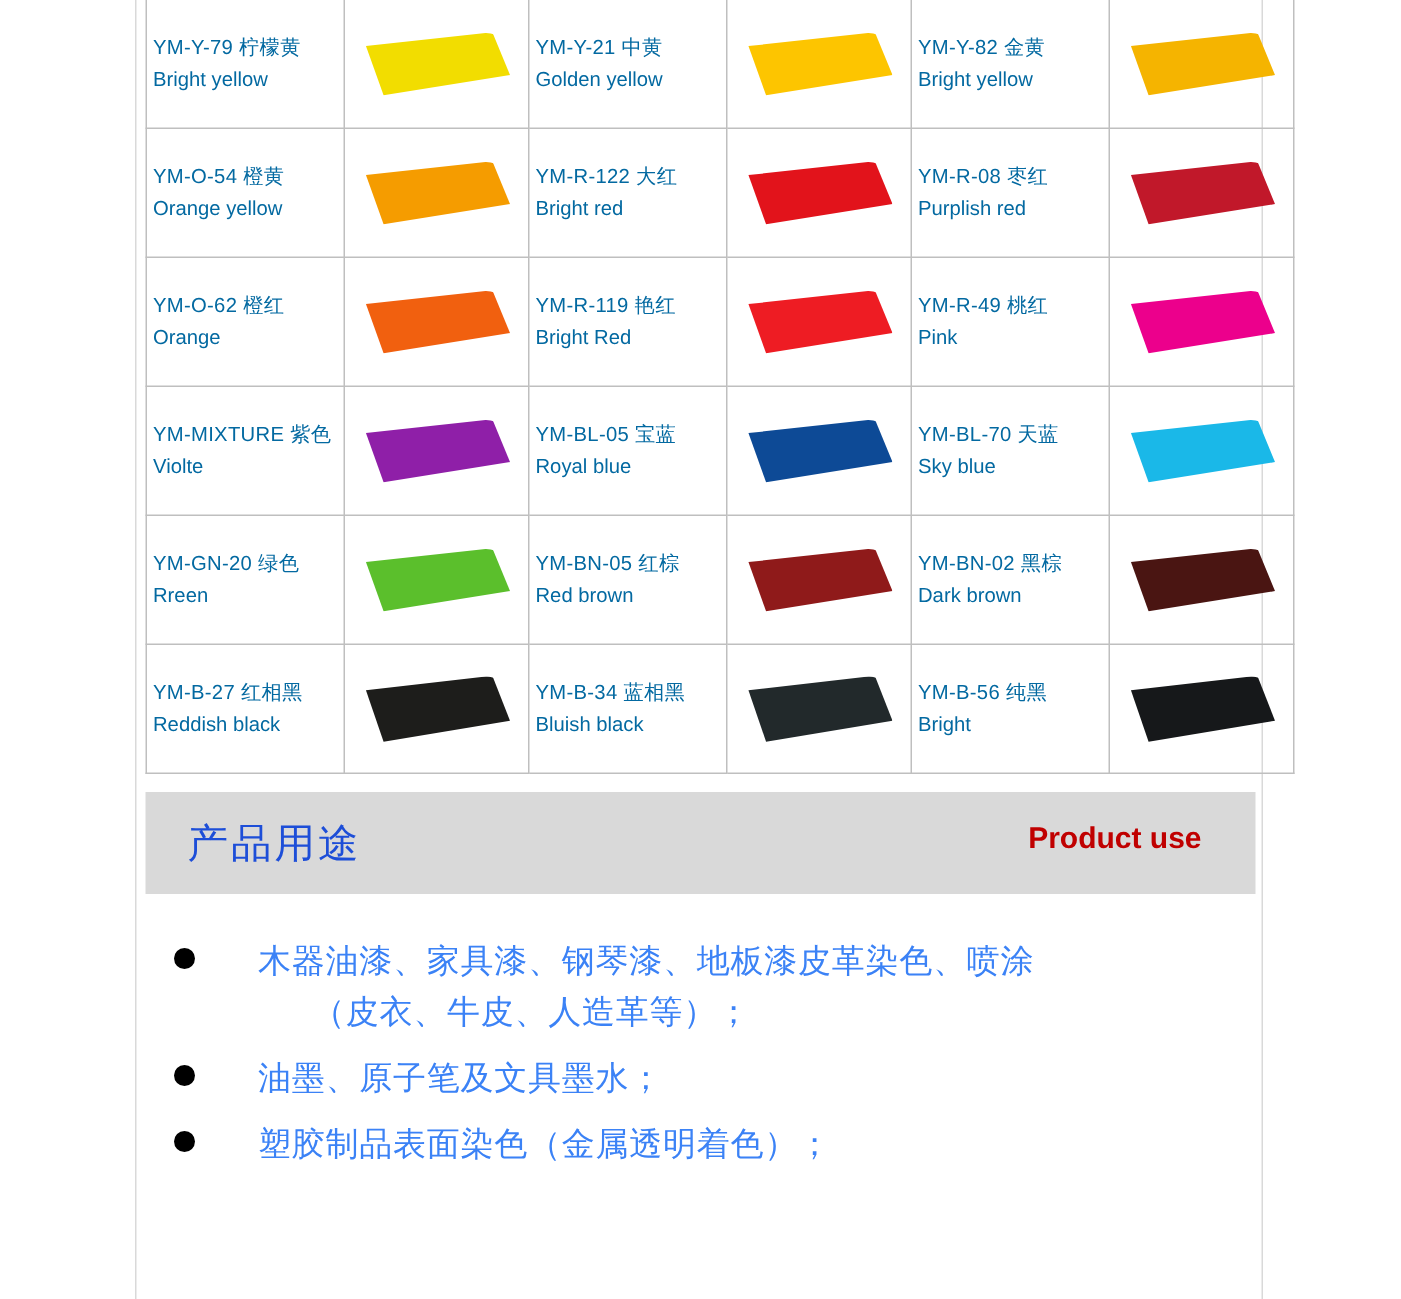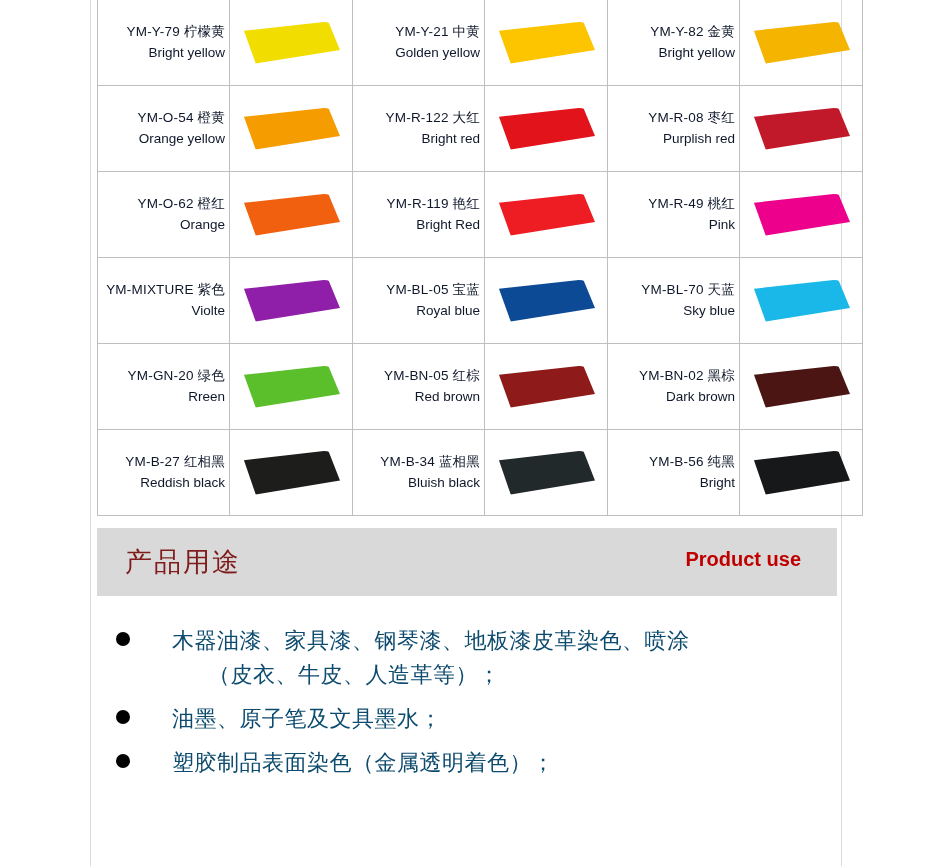--- a/index.html
+++ b/index.html
@@ -48,23 +48,23 @@
     table-layout: fixed;
   }
   .color-table td {
     border: 1px solid #bfbfbf;
     padding: 0;
     height: 81px;
     vertical-align: middle;
   }
   .color-table td.label {
     width: 123px;
-    text-align: right;
+    text-align: left;
     font-size: 13.5px;
-    color: #0f172a;
+    color: #0369a1;
     line-height: 1.55;
     padding: 2px 4px;
   }
   .color-table td.swatch {
     width: 122px;
     padding: 0;
   }
   .label .cn {
     display: block;
     white-space: nowrap;
@@ -94,21 +94,21 @@
     width: 740px;
     height: 68px;
     background: #d9d9d9;
     box-sizing: border-box;
   }
   .banner-cn {
     position: absolute;
     left: 28px;
     top: 16px;
     font-size: 27px;
-    color: #7f1d1d;
+    color: #1d4ed8;
     letter-spacing: 2px;
     font-family: "Liberation Serif", serif;
   }
   .banner-en {
     position: absolute;
     right: 36px;
     top: 20px;
     font-size: 20px;
     font-weight: bold;
     color: #c00000;
@@ -132,21 +132,21 @@
     width: 14px;
     height: 14px;
     border-radius: 50%;
     background: #000;
     margin-top: 8px;
     margin-right: 42px;
     margin-left: 16px;
   }
   .use-text {
     font-size: 22px;
-    color: #0c4a6e;
+    color: #3b82f6;
     line-height: 1.55;
     font-family: Liberation Serif, serif;
     letter-spacing: 0.5px;
   }
   .use-text .line2 {
     display: block;
     padding-left: 36px;
   }
 </style>
 </head>

